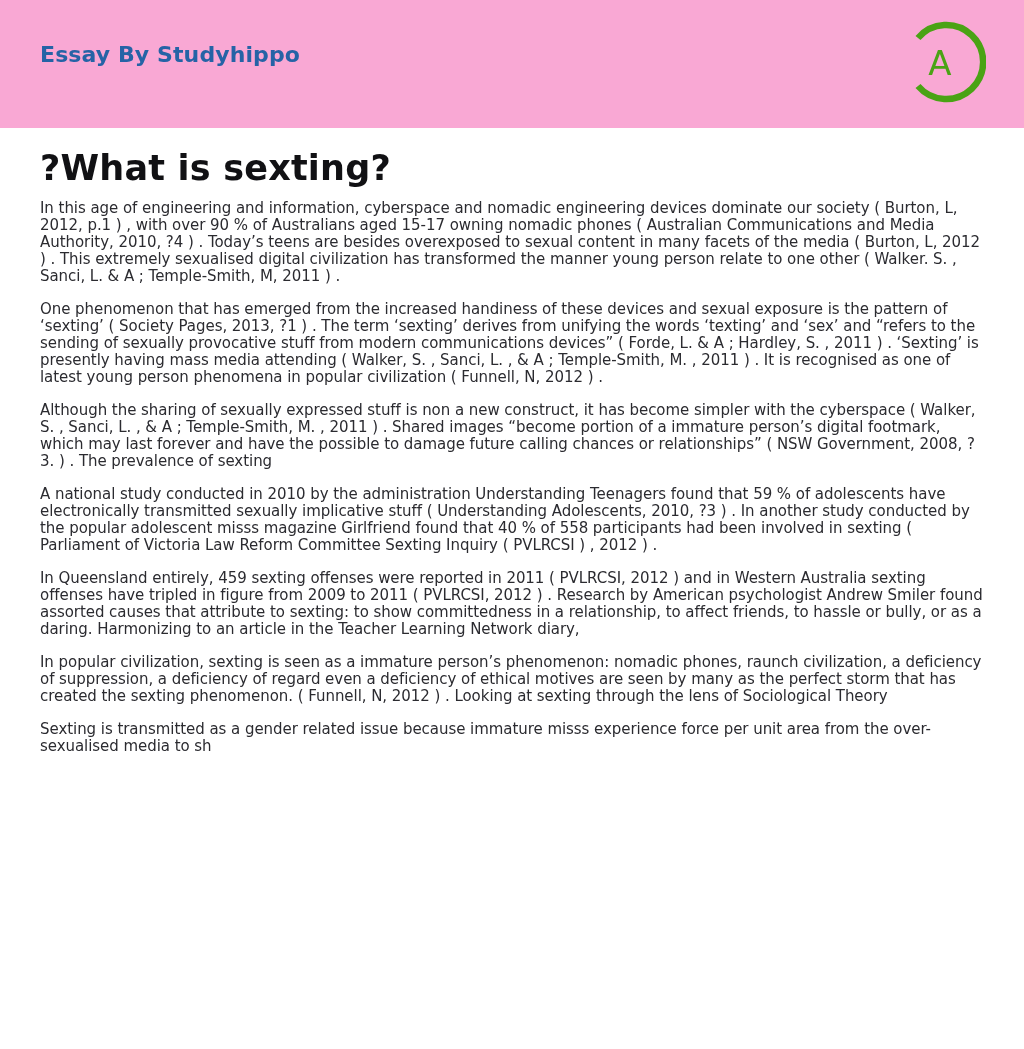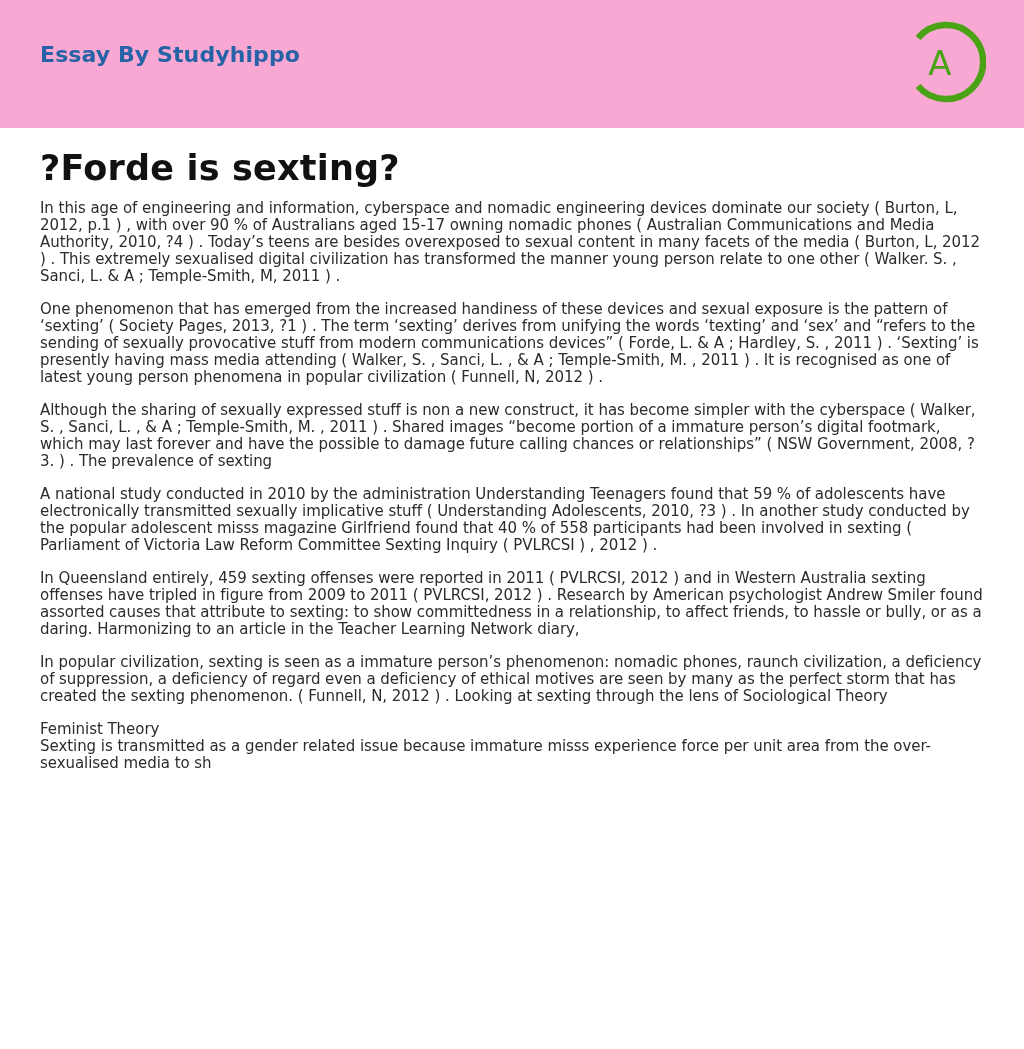--- a/index.html
+++ b/index.html
@@ -79,24 +79,23 @@
 <body>
 
 <div class="header">
   <h2 class="brand">Essay By Studyhippo</h2>
   <svg class="logo" viewBox="0 0 74 84">
     <path d="M 6 18 A 37 37 0 1 1 6 66" fill="none" stroke="#4aa314" stroke-width="6.5" stroke-linecap="butt"></path>
     <text x="28" y="55" text-anchor="middle" font-family="DejaVu Sans, sans-serif" font-size="34" font-weight="normal" fill="#4aa314">A</text>
   </svg>
 </div>
 
-<h1 class="title">?Forde is sexting?</h1>
+<h1 class="title">?What is sexting?</h1>
 
 <div class="content">
   <p class="para">In this age of engineering and information, cyberspace and nomadic engineering devices dominate our society ( Burton, L, 2012, p.1 ) , with over 90 % of Australians aged 15-17 owning nomadic phones ( Australian Communications and Media Authority, 2010, ?4 ) . Today’s teens are besides overexposed to sexual content in many facets of the media ( Burton, L, 2012 ) . This extremely sexualised digital civilization has transformed the manner young person relate to one other ( Walker. S. , Sanci, L. &amp; A ; Temple-Smith, M, 2011 ) .</p>
   <p class="para">One phenomenon that has emerged from the increased handiness of these devices and sexual exposure is the pattern of ‘sexting’ ( Society Pages, 2013, ?1 ) . The term ‘sexting’ derives from unifying the words ‘texting’ and ‘sex’ and “refers to the sending of sexually provocative stuff from modern communications devices” ( Forde, L. &amp; A ; Hardley, S. , 2011 ) . ‘Sexting’ is presently having mass media attending ( Walker, S. , Sanci, L. , &amp; A ; Temple-Smith, M. , 2011 ) . It is recognised as one of latest young person phenomena in popular civilization ( Funnell, N, 2012 ) .</p>
   <p class="para">Although the sharing of sexually expressed stuff is non a new construct, it has become simpler with the cyberspace ( Walker, S. , Sanci, L. , &amp; A ; Temple-Smith, M. , 2011 ) . Shared images “become portion of a immature person’s digital footmark, which may last forever and have the possible to damage future calling chances or relationships” ( NSW Government, 2008, ?3. ) . The prevalence of sexting</p>
   <p class="para">A national study conducted in 2010 by the administration Understanding Teenagers found that 59 % of adolescents have electronically transmitted sexually implicative stuff ( Understanding Adolescents, 2010, ?3 ) . In another study conducted by the popular adolescent misss magazine Girlfriend found that 40 % of 558 participants had been involved in sexting ( Parliament of Victoria Law Reform Committee Sexting Inquiry ( PVLRCSI ) , 2012 ) .</p>
   <p class="para">In Queensland entirely, 459 sexting offenses were reported in 2011 ( PVLRCSI, 2012 ) and in Western Australia sexting offenses have tripled in figure from 2009 to 2011 ( PVLRCSI, 2012 ) . Research by American psychologist Andrew Smiler found assorted causes that attribute to sexting: to show committedness in a relationship, to affect friends, to hassle or bully, or as a daring. Harmonizing to an article in the Teacher Learning Network diary,</p>
   <p class="para">In popular civilization, sexting is seen as a immature person’s phenomenon: nomadic phones, raunch civilization, a deficiency of suppression, a deficiency of regard even a deficiency of ethical motives are seen by many as the perfect storm that has created the sexting phenomenon. ( Funnell, N, 2012 ) . Looking at sexting through the lens of Sociological Theory</p>
-  <p class="para tight">Feminist Theory</p>
   <p class="para">Sexting is transmitted as a gender related issue because immature misss experience force per unit area from the over-sexualised media to sh</p>
 </div>
 
 </body></html>

